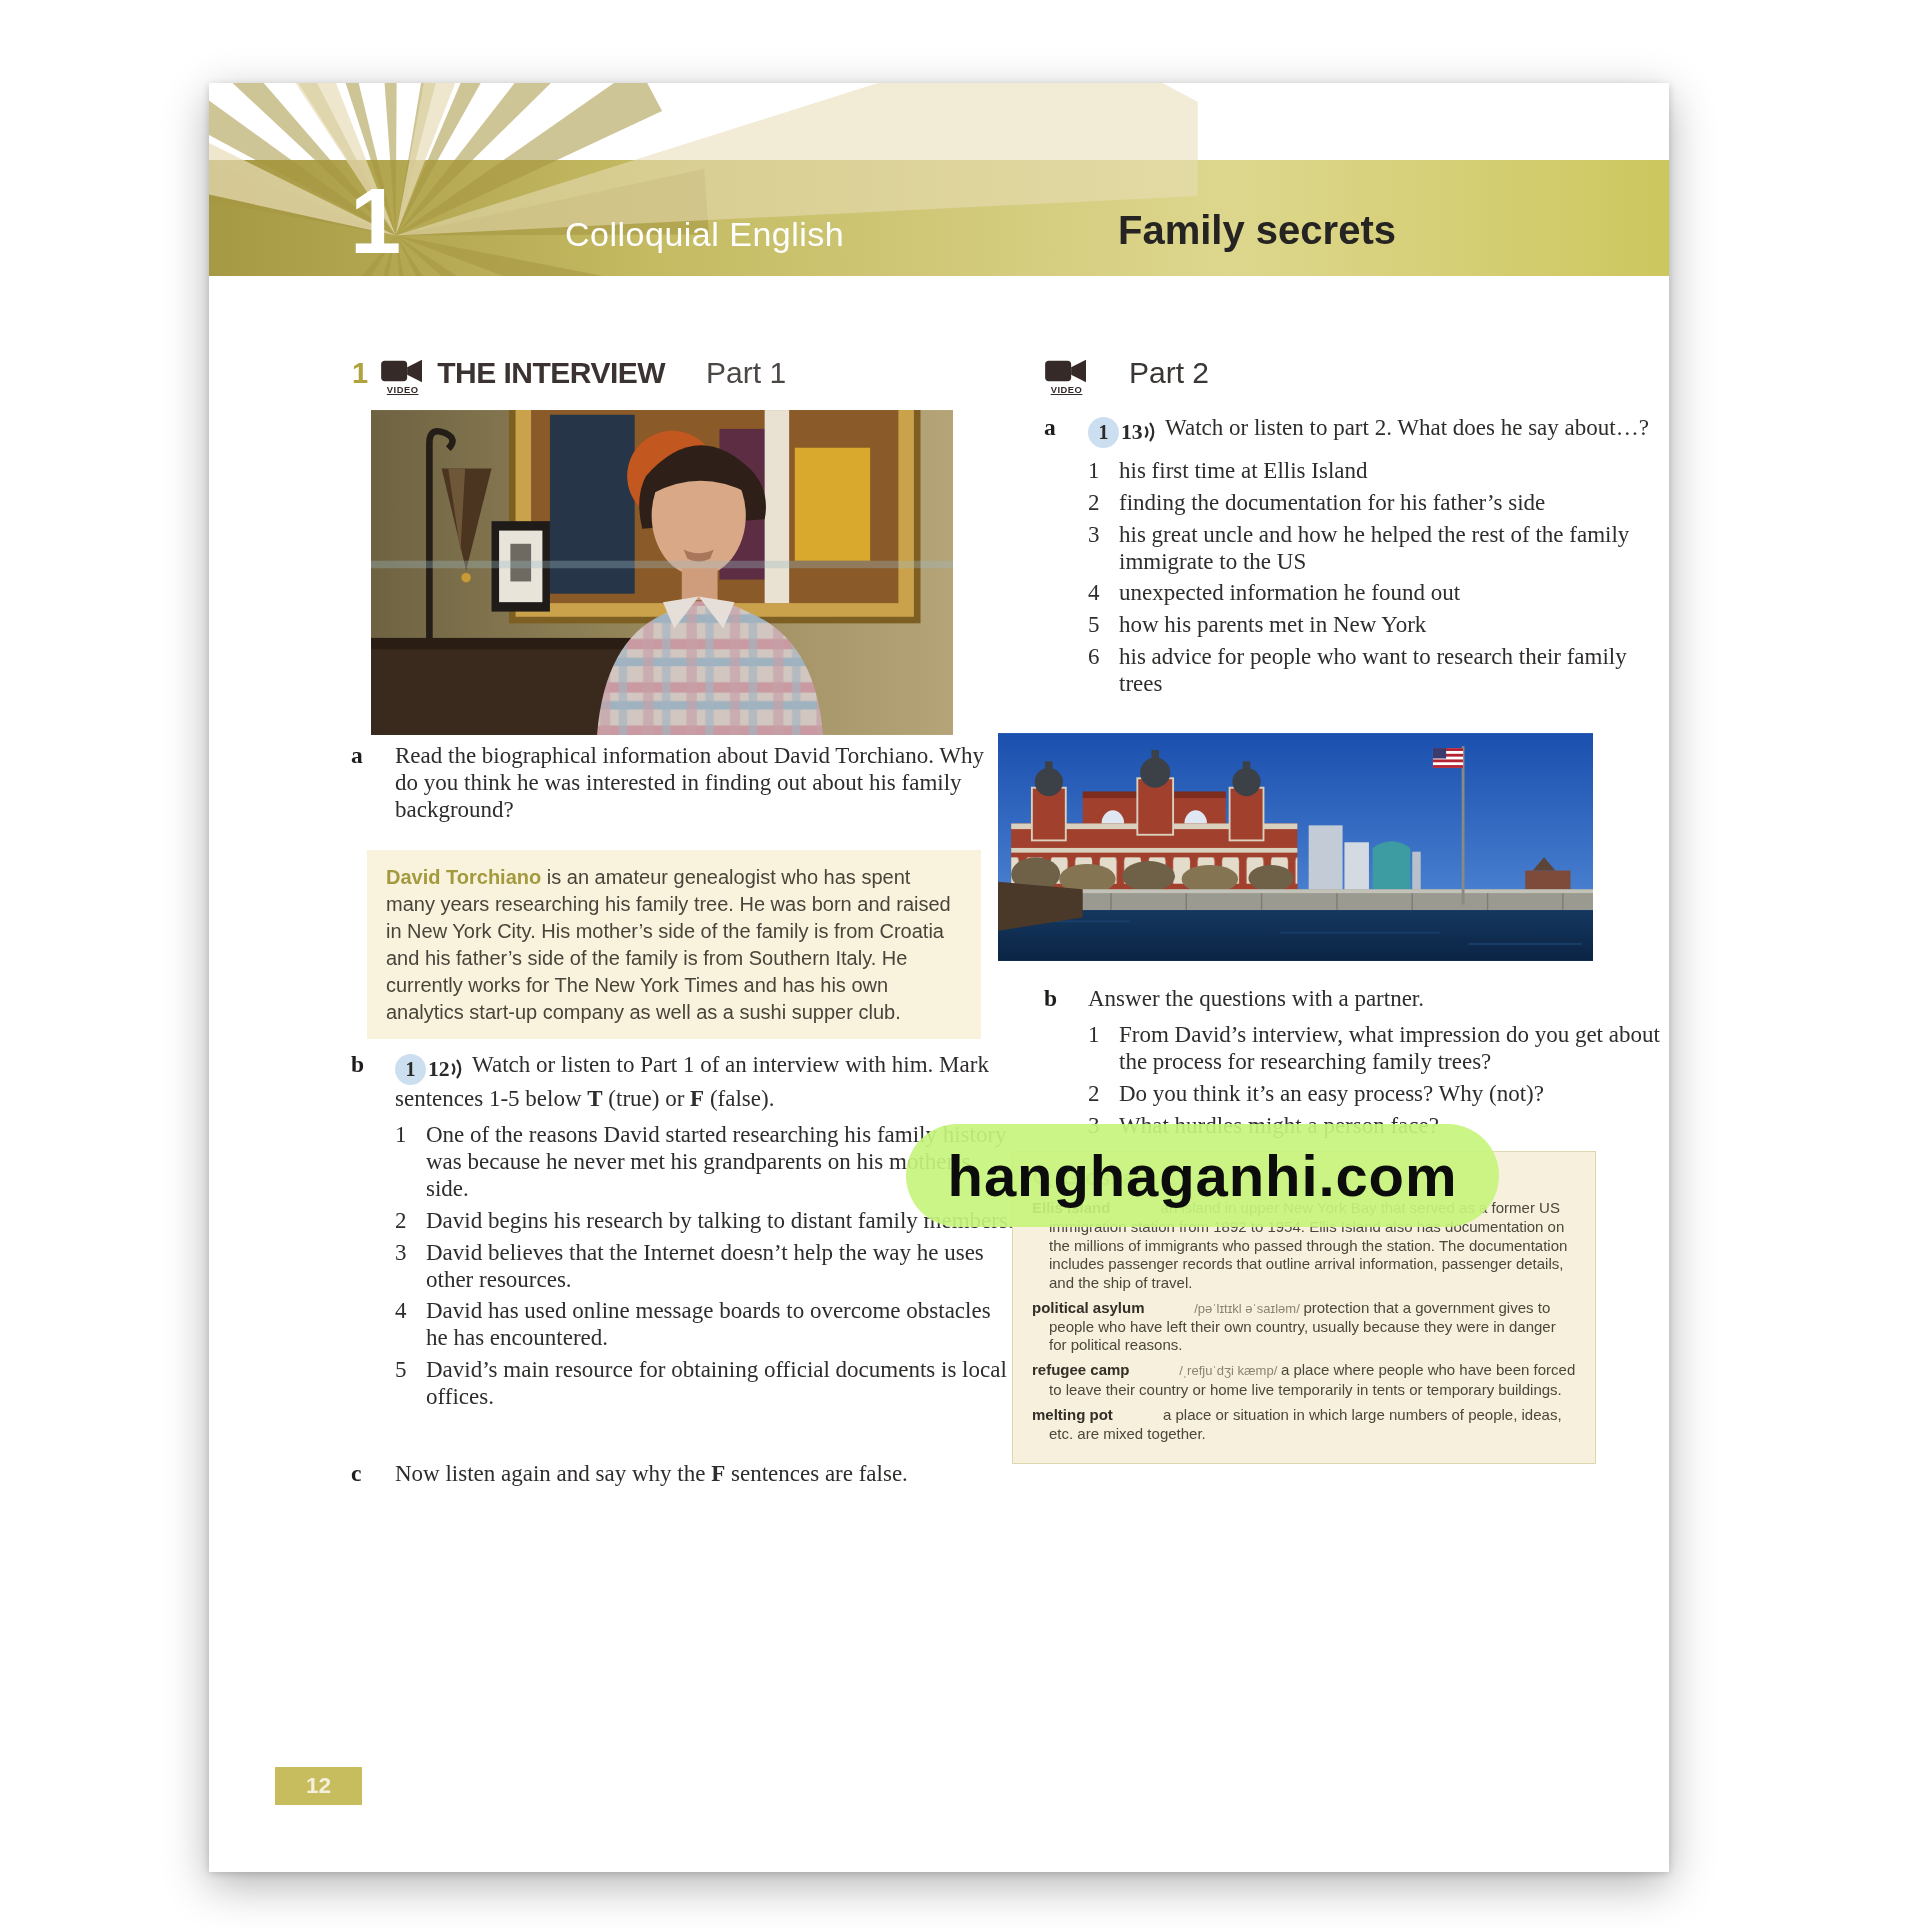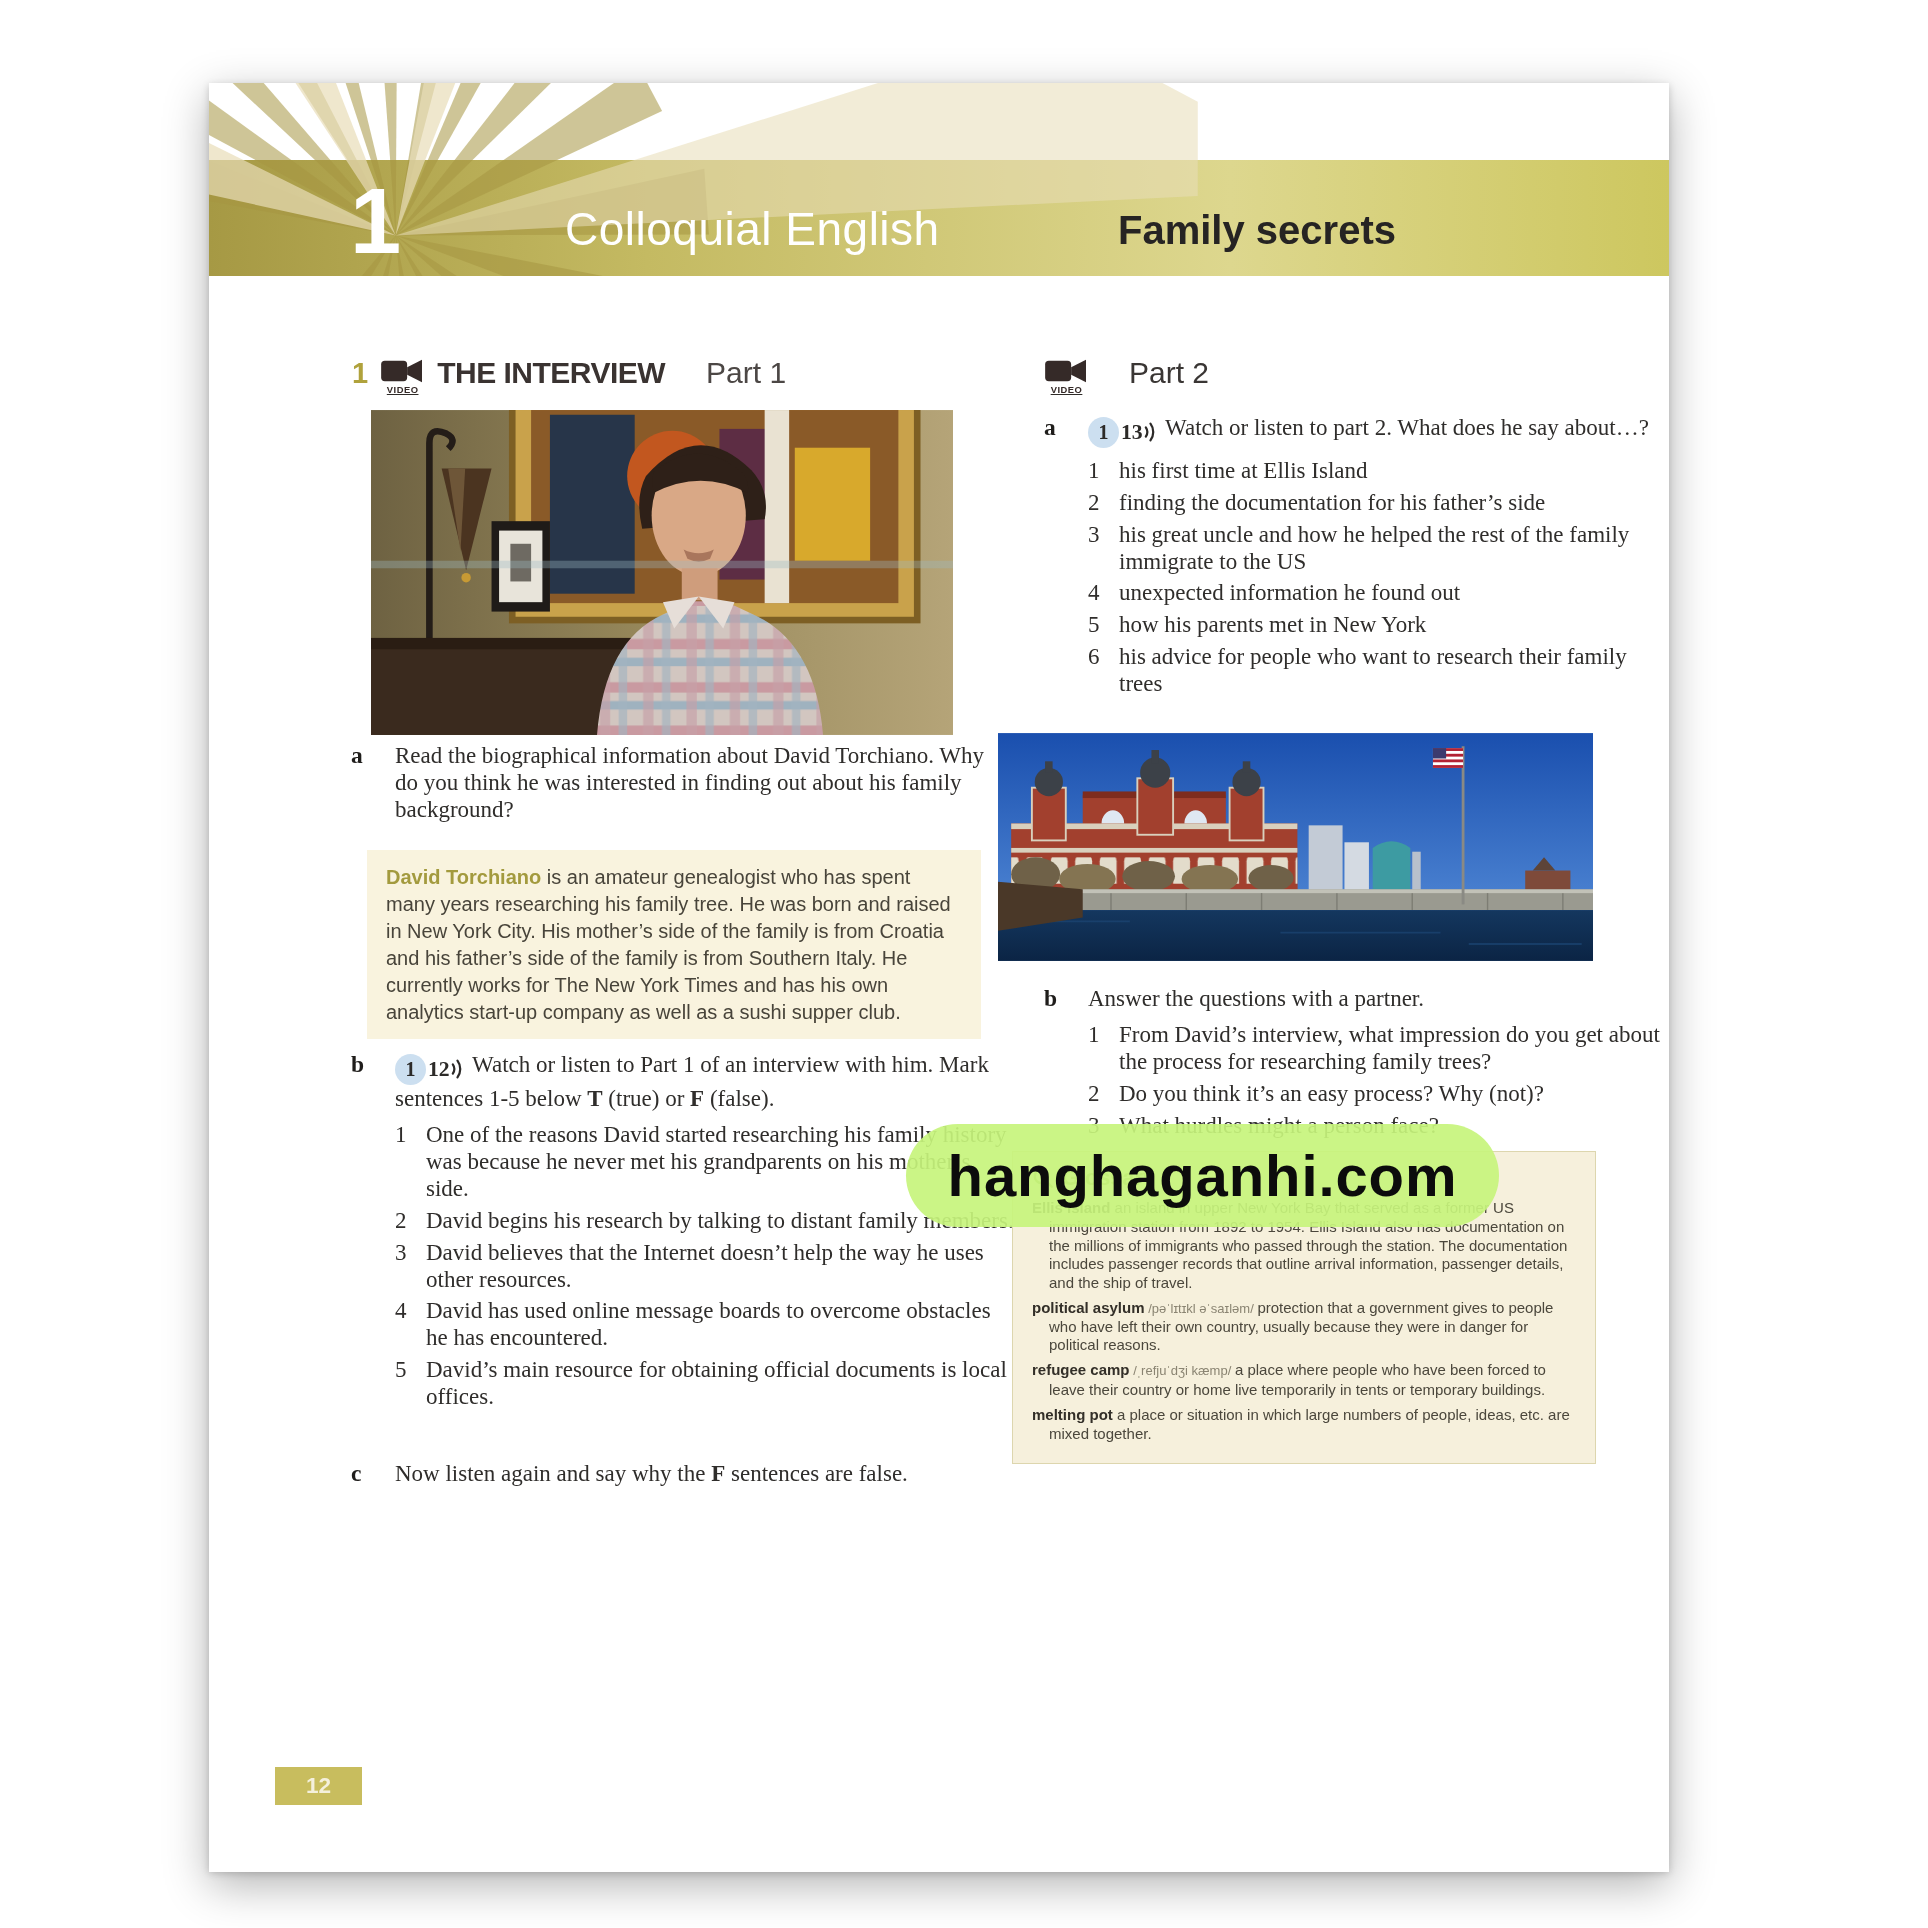--- a/index.html
+++ b/index.html
@@ -5,21 +5,21 @@
   html,body{margin:0;padding:0;}
   body{width:1928px;height:1928px;background:#ffffff;position:relative;
        font-family:"Liberation Sans",sans-serif;color:#2e2b28;}
   #page{position:absolute;left:209px;top:83px;width:1460px;height:1789px;background:#fff;
         box-shadow:0 13px 42px rgba(0,0,0,.30),0 1.9px 7.5px rgba(0,0,0,.18);}
   
   .banner{position:absolute;left:0;top:77px;width:100%;height:116px;
           background:linear-gradient(90deg,#a69944 0%,#c4ba62 30%,#ddd78e 70%,#cdc75f 100%);}
   .sunburst{position:absolute;left:0;top:0;width:989px;height:193px;pointer-events:none;}
   .unit-num{position:absolute;left:141px;top:92px;font-size:92px;font-weight:bold;color:#ffffff;line-height:1;}
-  .course-title{position:absolute;left:356px;top:119px;font-size:46px;color:#ffffff;letter-spacing:0.5px;}
+  .course-title{position:absolute;left:356px;top:132px;font-size:34px;color:#ffffff;letter-spacing:0.5px;}
   .lesson-title{position:absolute;left:909px;top:125px;font-size:40px;font-weight:bold;color:#262423;}
   
   .sec-head{position:absolute;display:flex;align-items:flex-start;gap:13px;}
   .sec-num{font-size:29px;font-weight:bold;color:#b0a23c;line-height:34px;}
   .vid{display:flex;flex-direction:column;align-items:center;line-height:1;margin-top:1.9px;text-decoration:underline;}
   .vid .vlabel{font-size:9.4px;font-weight:bold;color:#352a28;letter-spacing:0.5px;margin-top:0.9px;}
   .sec-title{font-size:30px;font-weight:bold;color:#3a3331;letter-spacing:-0.5px;line-height:34px;}
   .sec-part{font-size:30px;color:#4c4745;line-height:34px;margin-left:28px;}
   
   .photo{position:absolute;overflow:hidden;}
@@ -39,21 +39,21 @@
   
   .bio{position:absolute;left:158px;top:767px;width:576px;background:#f9f3de;padding:14px 19px 13px 19px;
        font-family:"Liberation Sans",sans-serif;font-size:20px;line-height:27px;color:#48443a;}
   .bio .name{font-weight:bold;color:#a39a3e;}
   
   .gloss{position:absolute;left:803px;top:1068px;width:544px;background:#f6f0dc;border:0.9px solid #ddd6ae;
          padding:15px 19px 13px 19px;font-size:15px;line-height:18.4px;color:#4b473c;}
   .gloss-title{display:flex;align-items:center;gap:7.5px;font-size:21.7px;font-weight:bold;color:#8aa04a;margin-bottom:9.4px;}
   .gentry{padding-left:17px;text-indent:-17px;margin-bottom:6.6px;}
   .gterm{font-weight:bold;color:#332f28;}
-  .gpron{color:#8a8472;font-size:13px;}
+  .gpron{color:#8a8472;font-size:13px;padding-left:46px;}
   
   .watermark{position:absolute;left:697px;top:1041px;width:593px;height:103px;border-radius:55px;
              background:rgba(199,244,124,.92);display:flex;align-items:center;justify-content:center;
              font-size:58px;font-weight:bold;color:#0c0c0c;letter-spacing:0.9px;z-index:5;}
   
   .pagenum{position:absolute;left:66px;top:1684px;width:87px;height:38px;background:#c8bd5e;color:#f4f0dc;
            font-weight:bold;font-size:22.6px;display:flex;align-items:center;justify-content:center;}
 </style>
 </head>
 <body>

